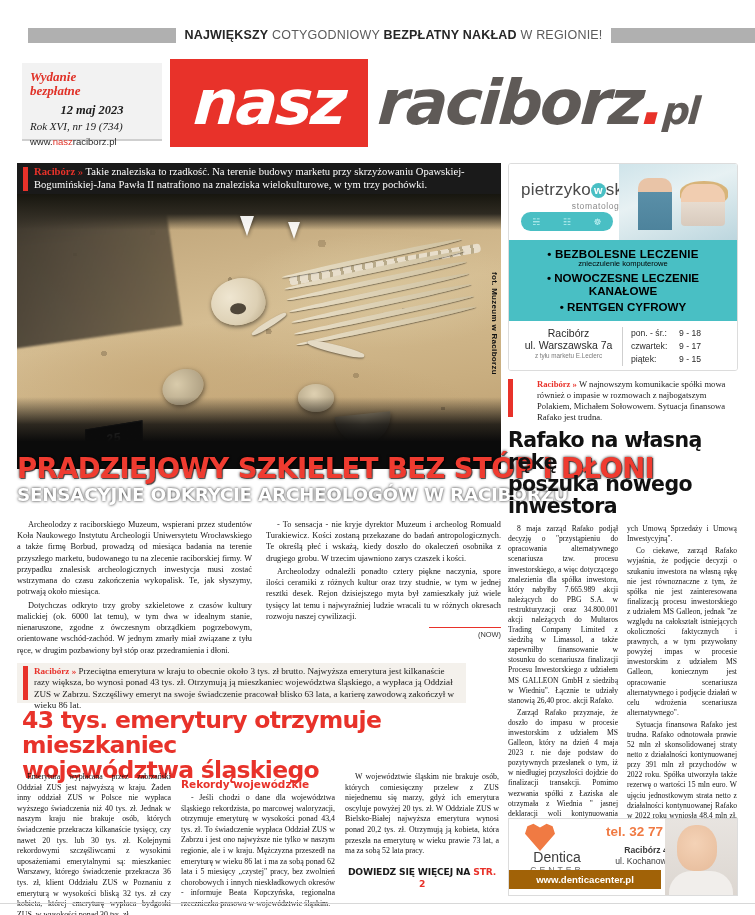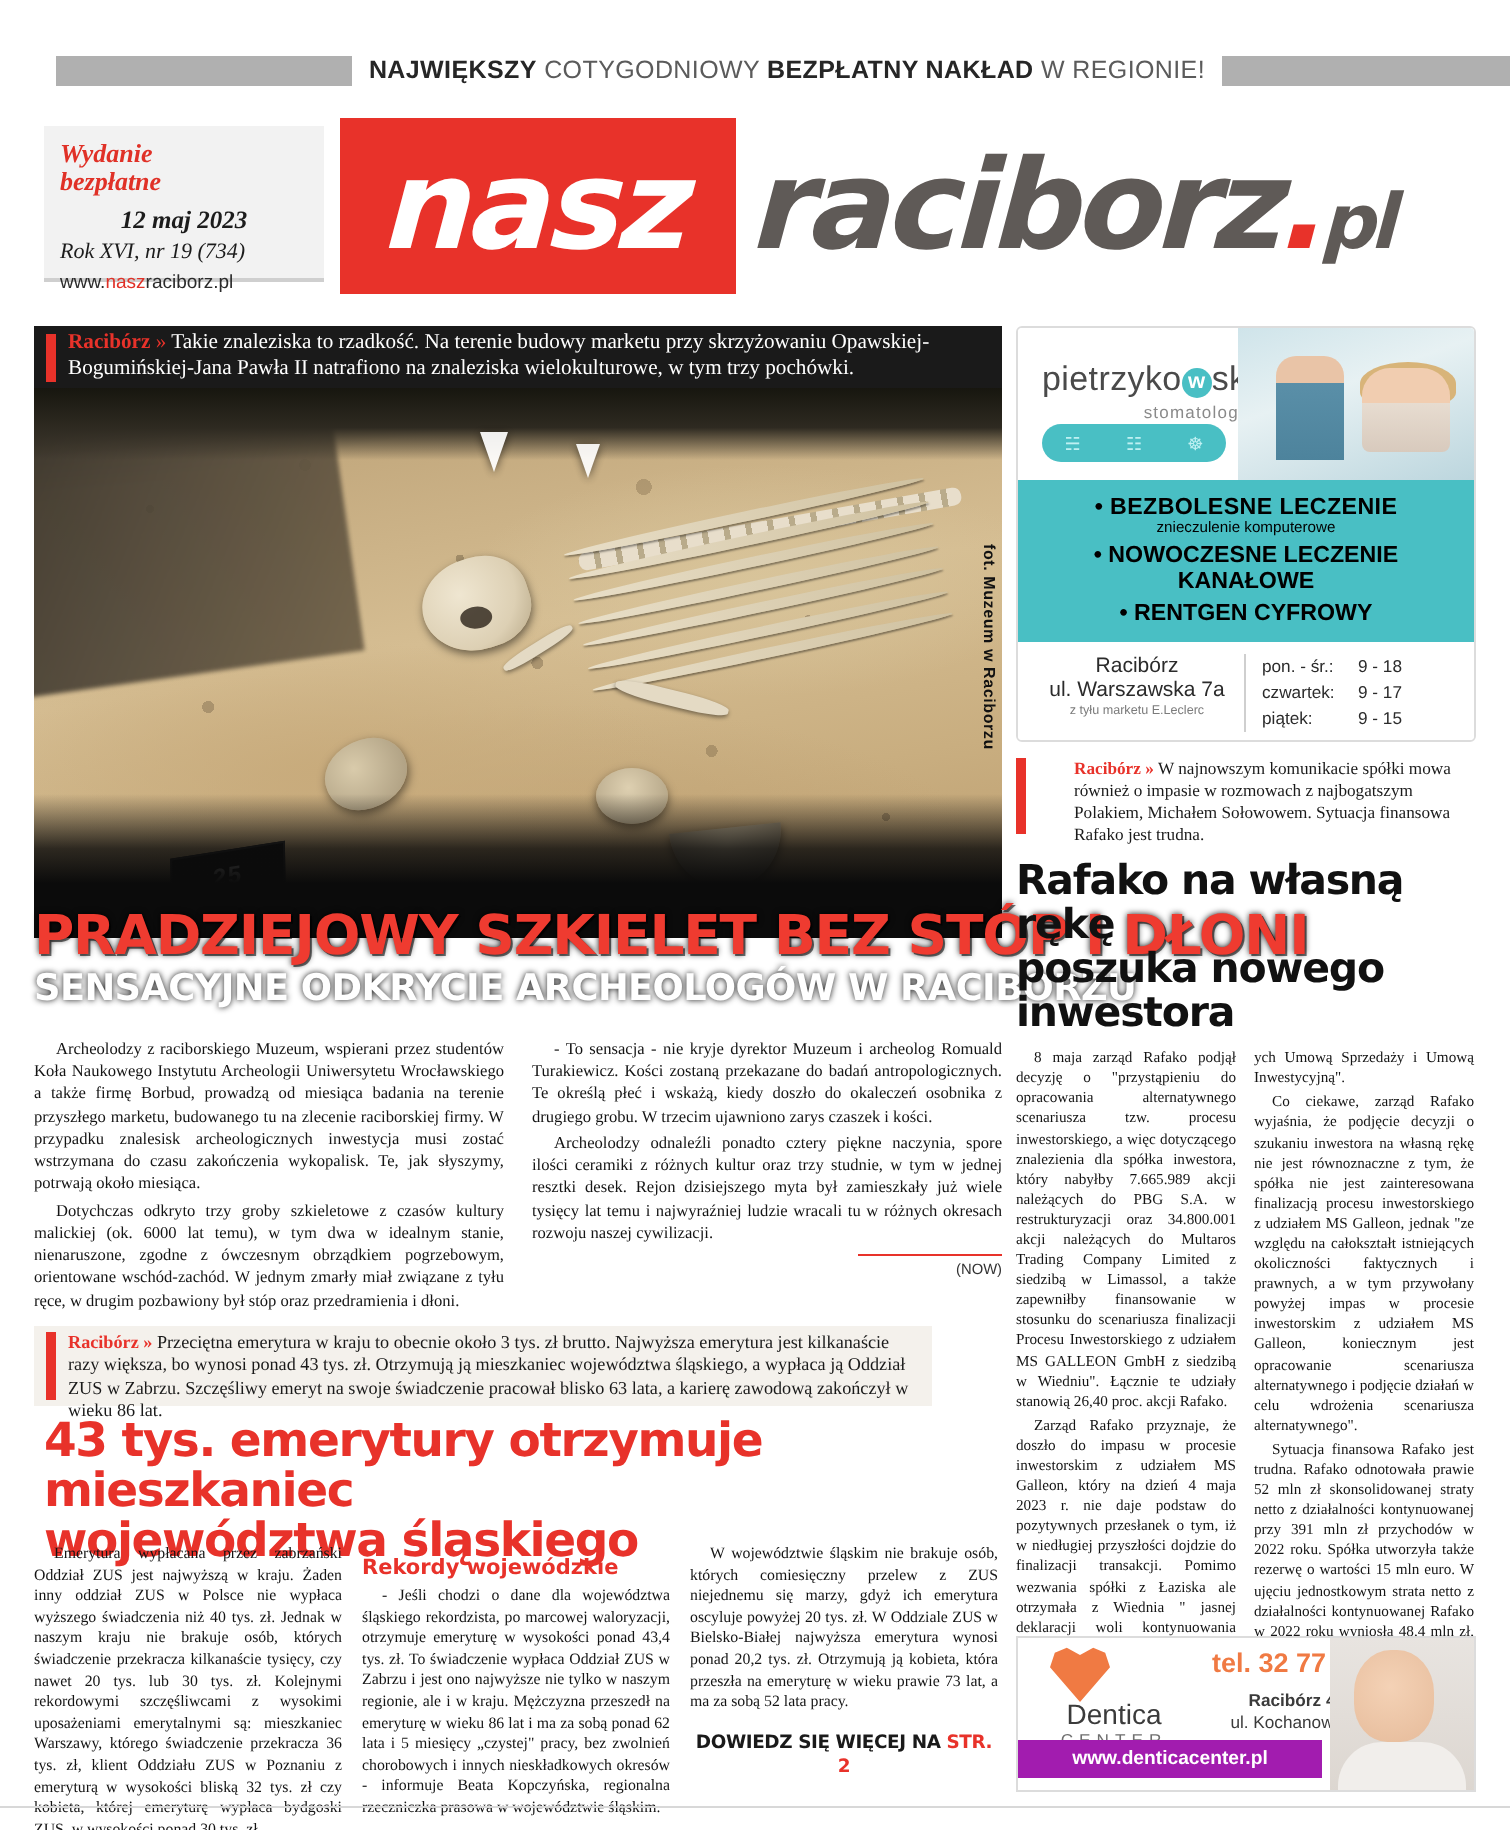--- a/index.html
+++ b/index.html
@@ -357,21 +357,21 @@
     position: absolute; left: 88px; top: 5px; width: 120px; text-align: center;
     font-family: "Liberation Sans", sans-serif; font-size: 13.5px; color: #f07a43; font-weight: 700;
   }
   .ad-den2 .tel b { color: #3b3b3b; }
   .ad-den2 .addr {
     position: absolute; left: 82px; top: 26px; width: 132px; text-align: center;
     font-family: "Liberation Sans", sans-serif; font-size: 8.6px; color: #3b3b3b; line-height: 1.32;
   }
   .ad-den2 .addr .a1 { font-weight: 700; }
   .ad-den2 .bar {
-    position: absolute; left: 0; bottom: 6px; width: 152px; height: 19px; background: #a21caf;
+    position: absolute; left: 0; bottom: 6px; width: 152px; height: 19px; background: #a16207;
     display: flex; align-items: center; justify-content: center;
   }
   .ad-den2 .bar span { color: #fff; font-family: "Liberation Sans", sans-serif; font-size: 9.6px; font-weight: 700; }
   .ad-den2 .model {
     position: absolute; right: 0; top: 0; width: 72px; height: 78px;
     background: linear-gradient(180deg, #e8e4e0 0%, #dcd6d0 100%);
     overflow: hidden;
   }
   .ad-den2 .model .face {
     position: absolute; left: 12px; top: 6px; width: 40px; height: 46px;

